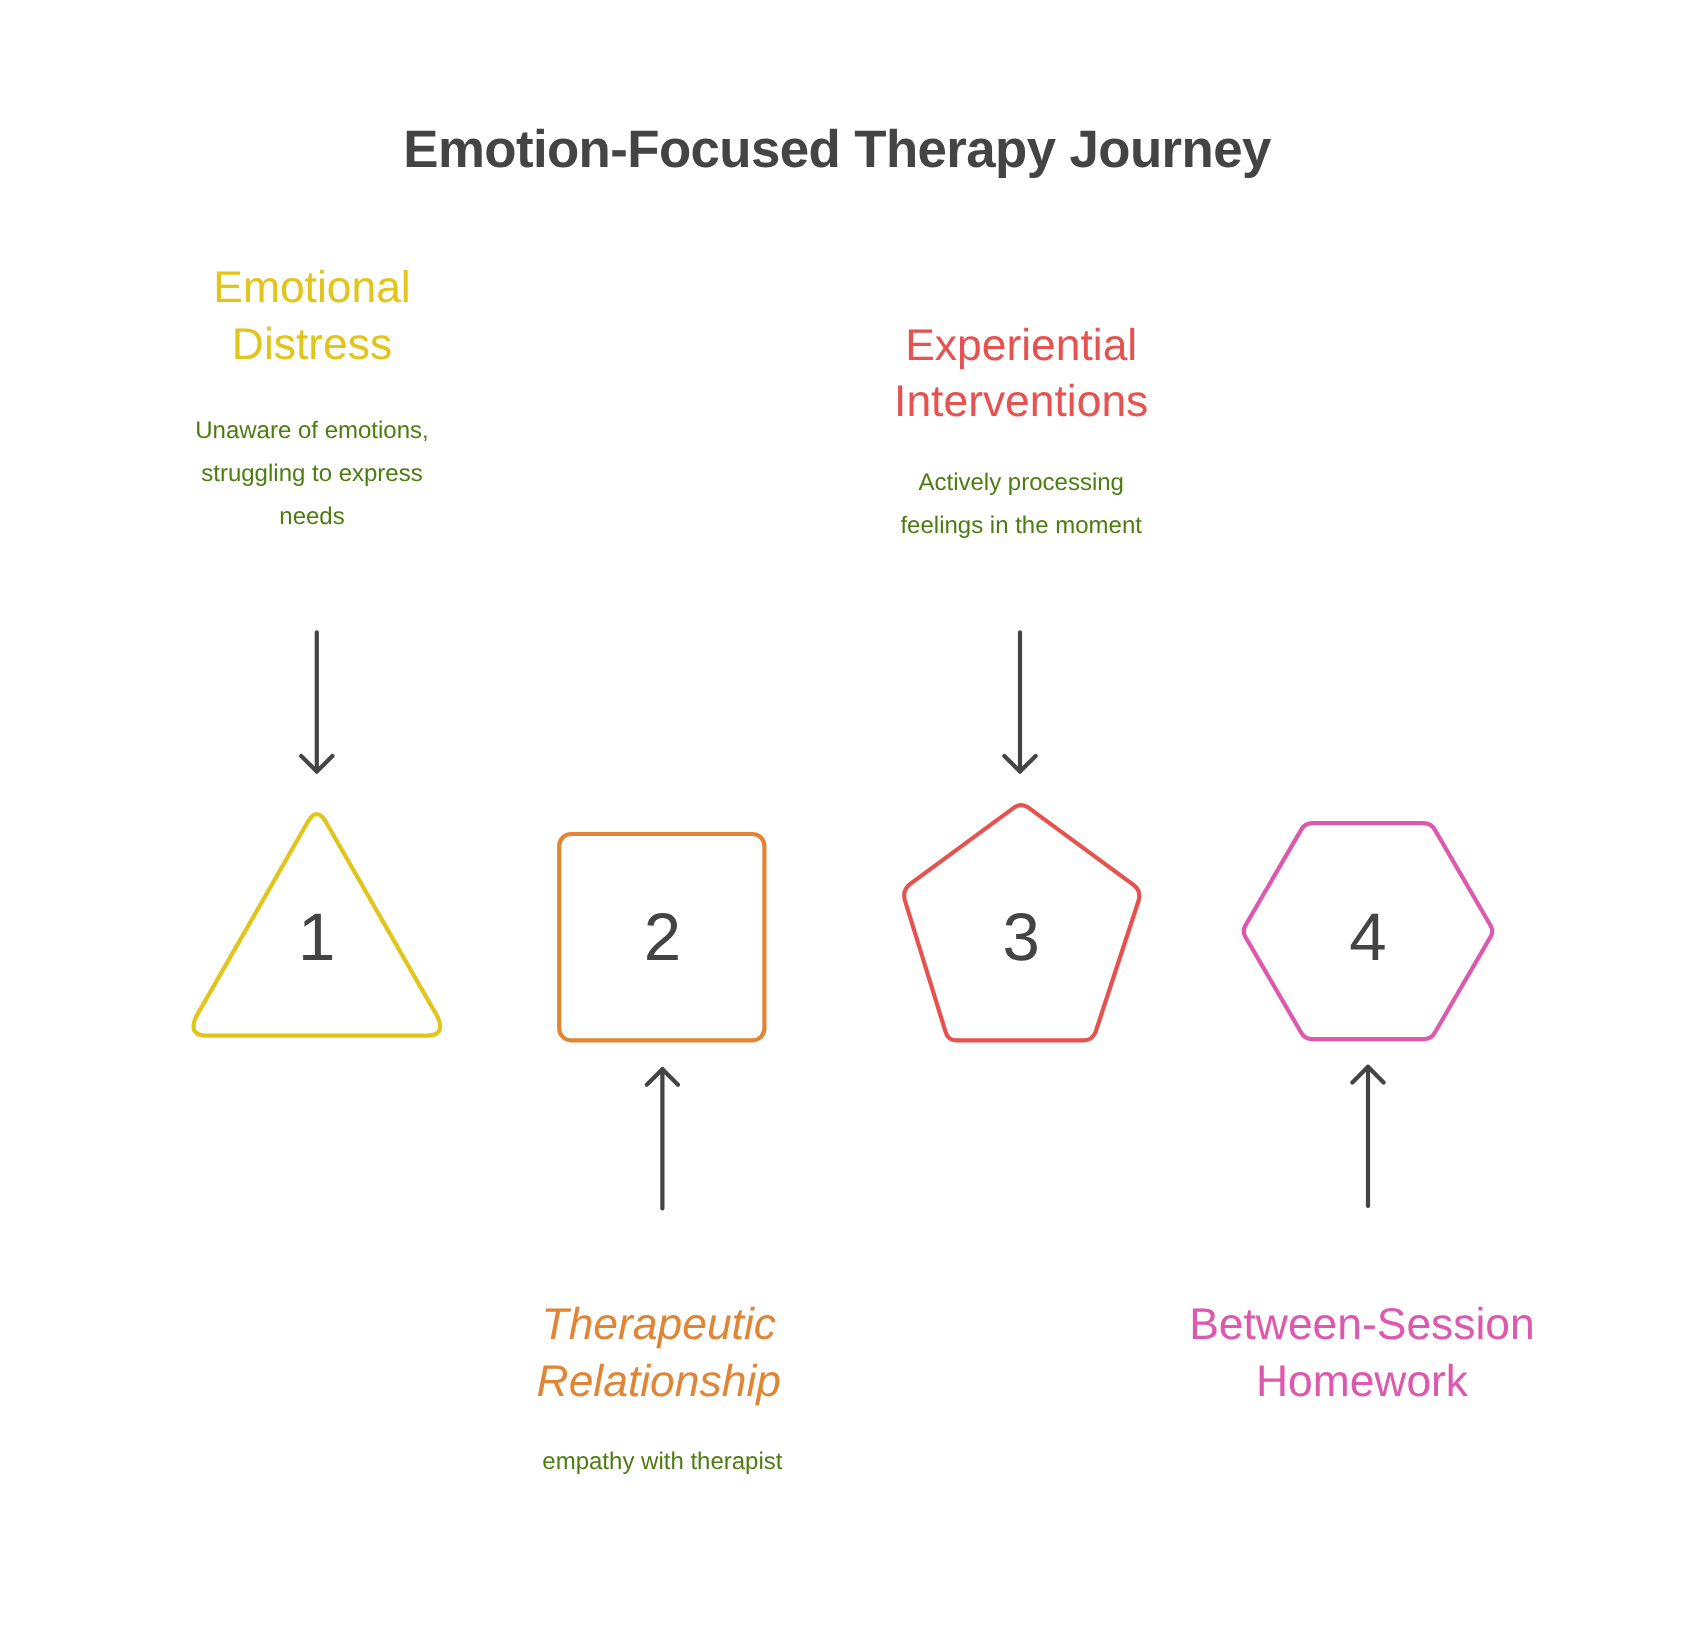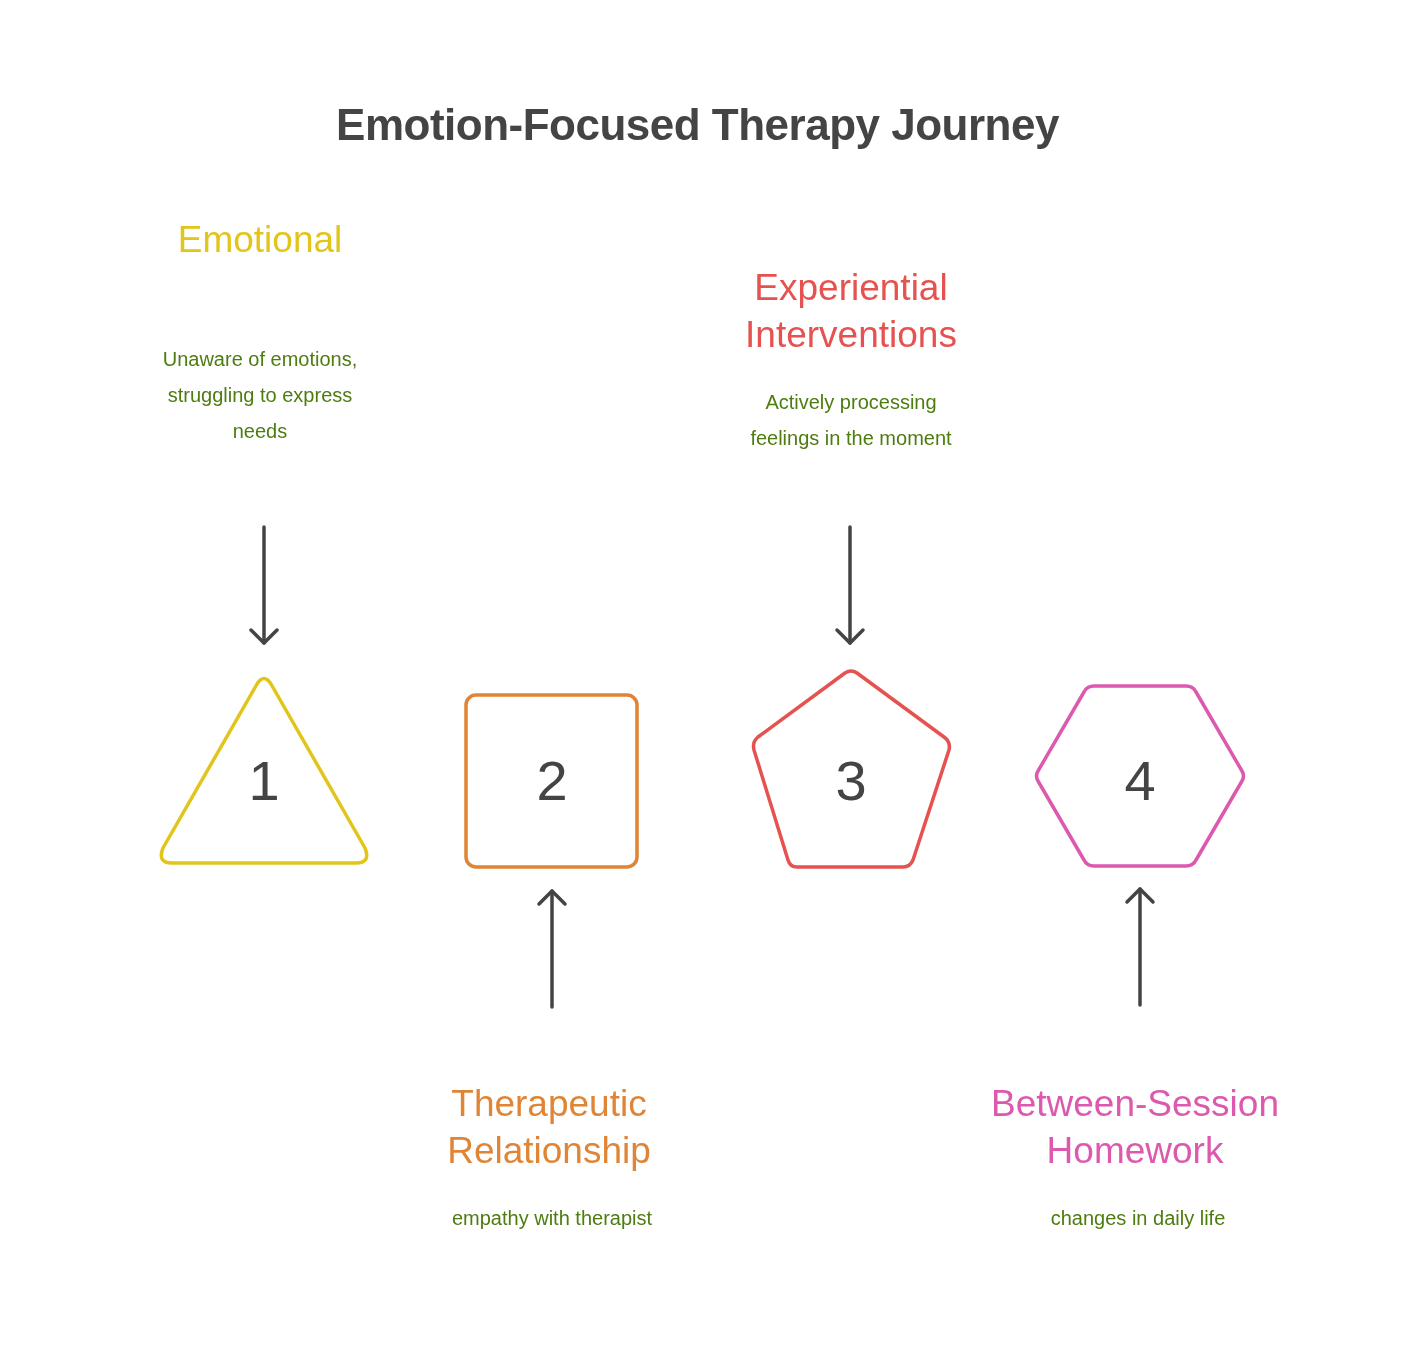--- a/index.html
+++ b/index.html
@@ -12,50 +12,50 @@
     svg.canvas { position: absolute; left: 0; top: 0; }
     .num { font-family: "Liberation Sans", "DejaVu Sans", sans-serif; font-size: 56px; fill: #444444; }
   </style>
 </head>
 <body>
 
 <div class="title">Emotion-Focused Therapy Journey</div>
 
 <div class="step-title" style="left:60px; top:216px; color:#E2C51A;">
   <div>Emotional</div>
+  <div>Distress</div>
 </div>
 <div class="step-desc" style="left:60px; top:341px;">
   <div>Unaware of emotions,</div>
   <div>struggling to express</div>
   <div>needs</div>
 </div>
 
 <div class="step-title" style="left:651px; top:264px; color:#E5524F;">
   <div>Experiential</div>
   <div>Interventions</div>
 </div>
 <div class="step-desc" style="left:651px; top:384px;">
   <div>Actively processing</div>
   <div>feelings in the moment</div>
 </div>
 
-<div class="step-title" style="left:349px; top:1080px; color:#E08535;">
+<div class="step-title" style="left:349px; top:1080px; color:#E08535;font-style:italic;">
   <div>Therapeutic</div>
   <div>Relationship</div>
 </div>
 <div class="step-desc" style="left:352px; top:1200px;">
   <div>empathy with therapist</div>
 </div>
 
 <div class="step-title" style="left:935px; top:1080px; color:#DD59AE;">
   <div>Between-Session</div>
   <div>Homework</div>
 </div>
 <div class="step-desc" style="left:938px; top:1200px;">
-  <div>changes in daily life</div>
 </div>
 
 <svg class="canvas" width="1417" height="1368" viewBox="0 0 1417 1368">
 
   <g stroke="#444444" stroke-width="3.5" fill="none" stroke-linecap="round" stroke-linejoin="round">
     <line x1="264" y1="527" x2="264" y2="643"></line>
     <polyline points="251,630 264,643 277,630"></polyline>
   </g>
   <g stroke="#444444" stroke-width="3.5" fill="none" stroke-linecap="round" stroke-linejoin="round">
     <line x1="552" y1="1007" x2="552" y2="891"></line>

